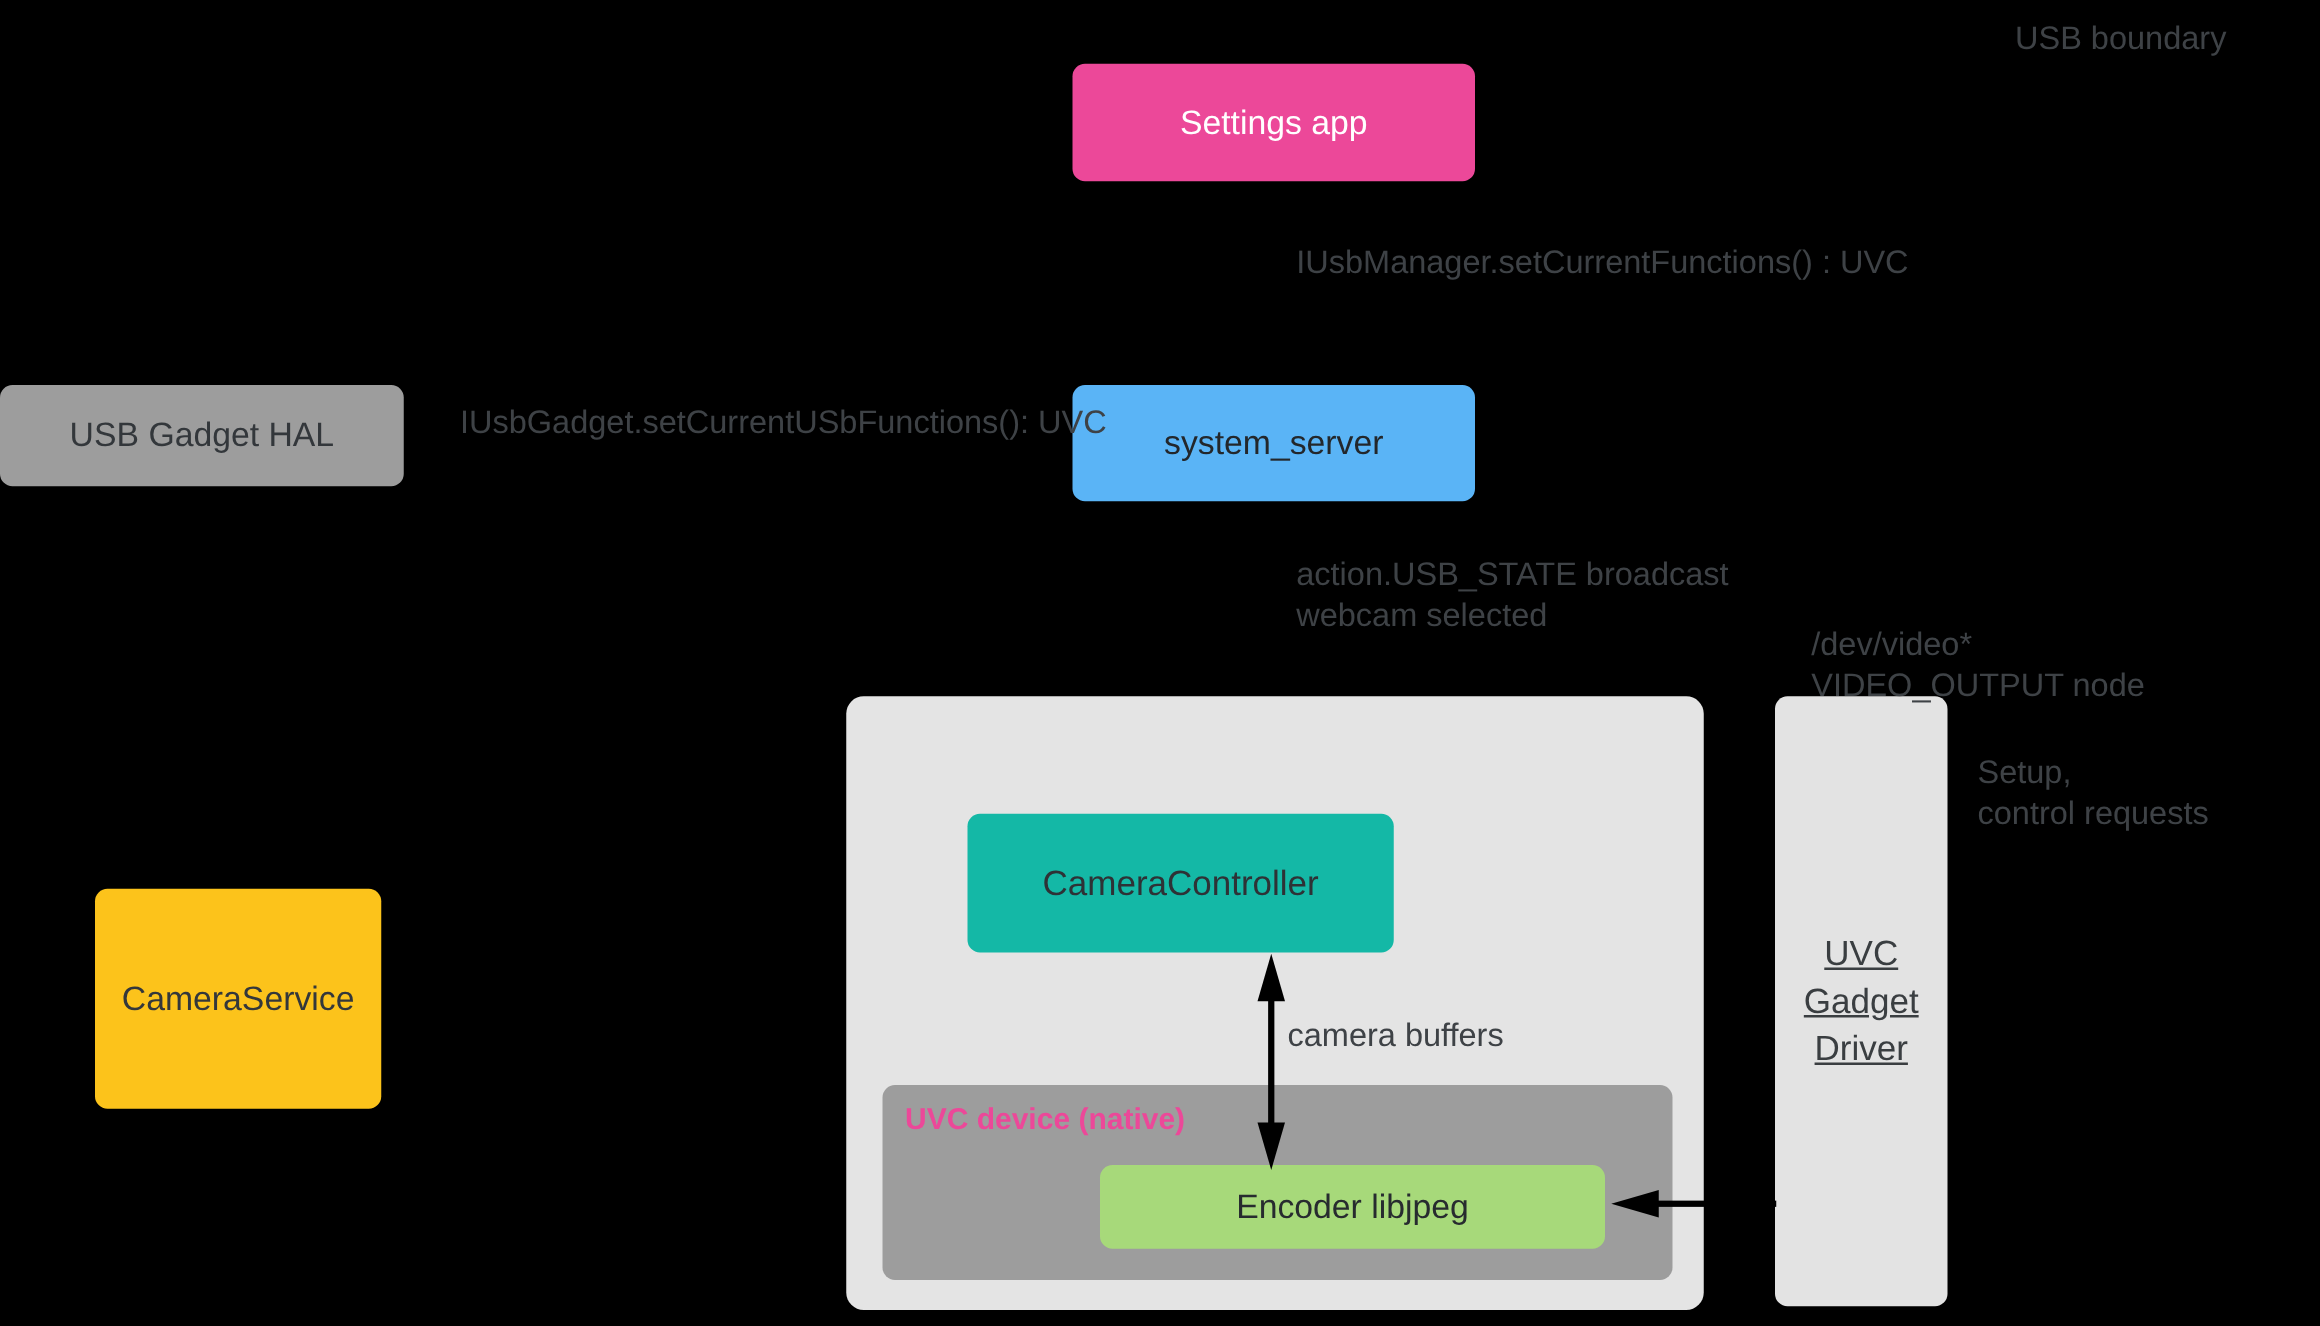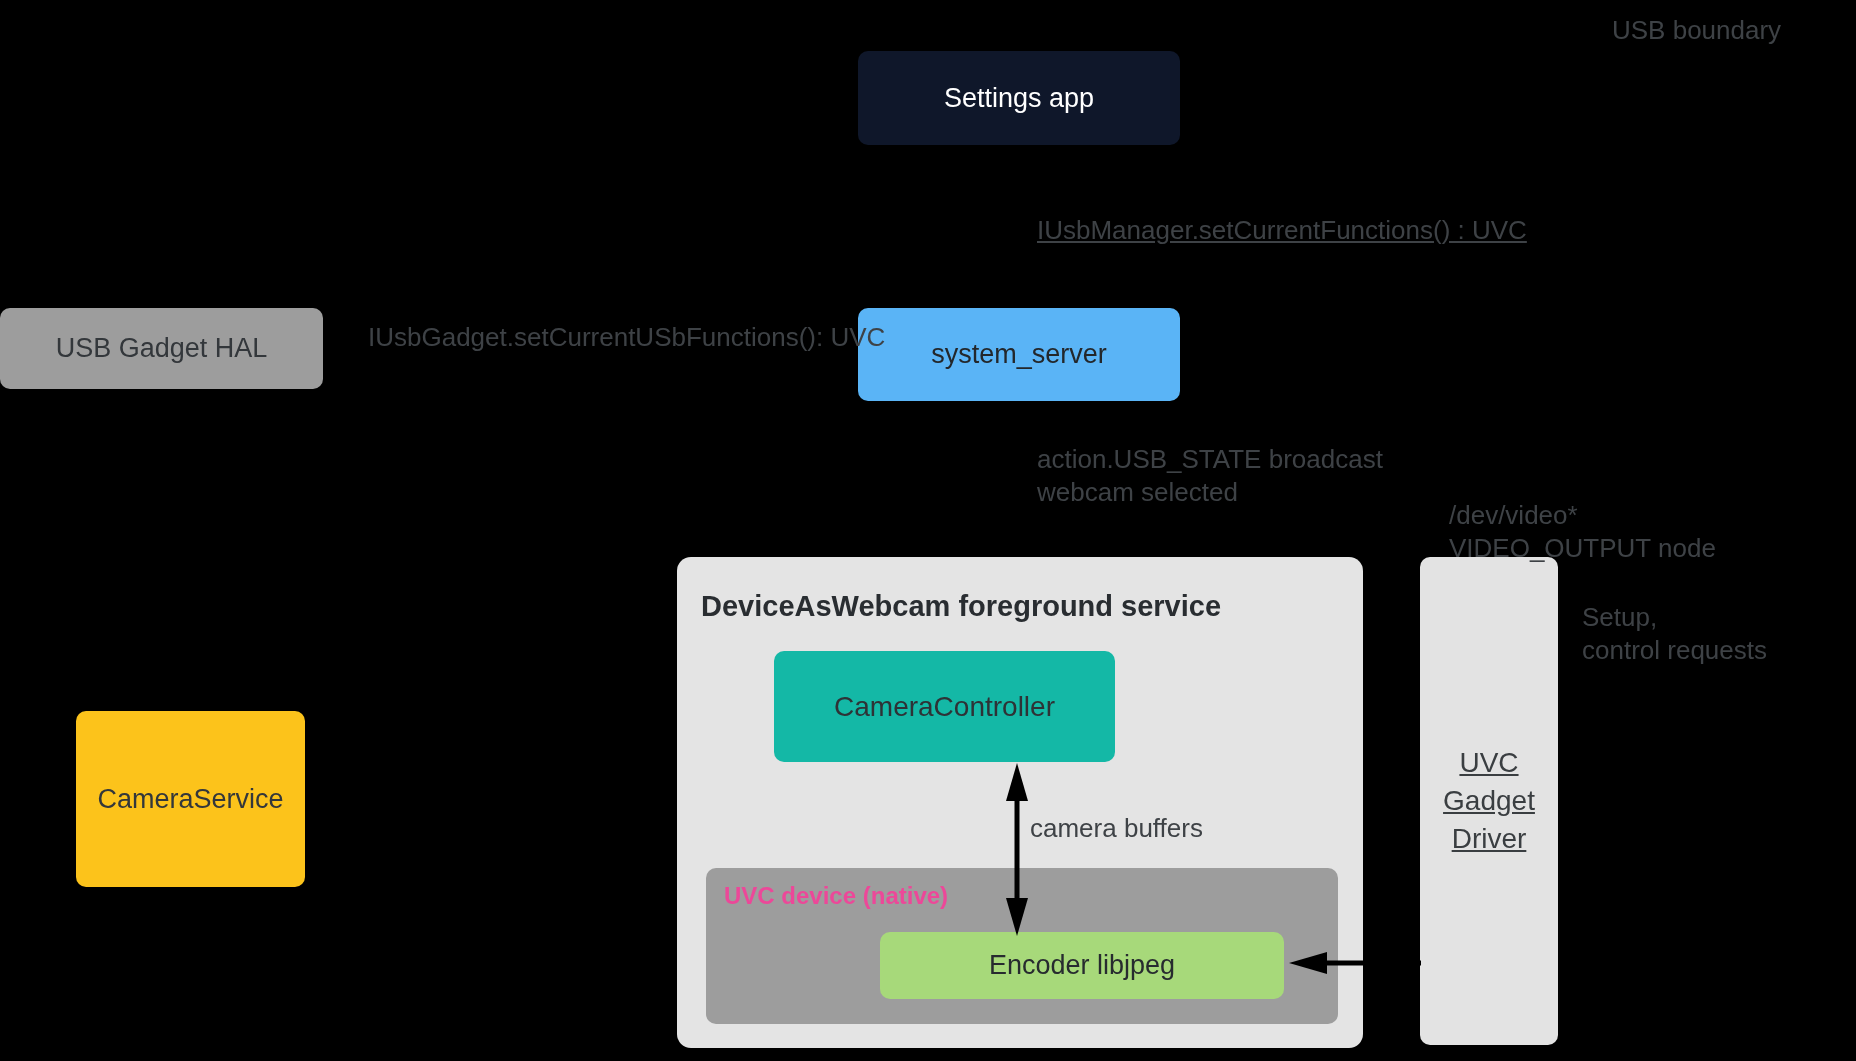--- a/index.html
+++ b/index.html
@@ -22,47 +22,46 @@
     position:absolute;inset:0;display:flex;align-items:center;justify-content:center;
     font-size:28px;line-height:38px;color:#3a3e41;text-align:center;white-space:pre-line;text-decoration:underline;
   }
   svg.arrows{position:absolute;left:0;top:0;pointer-events:none;}
 </style>
 </head>
 <body>
 
 <div class="stage">
 
-  <div class="node" style="left:858px;top:51px;width:322px;height:94px;background:#0f172a;color:#fff;">Settings app</div>
+  <div class="node" style="left:858px;top:51px;width:322px;height:94px;background:#ec4899;color:#fff;">Settings app</div>
 
   <div class="node" style="left:0px;top:308px;width:323px;height:81px;background:#9D9D9D;color:#33373b;">USB Gadget HAL</div>
 
   <div class="node" style="left:76px;top:711px;width:229px;height:176px;background:#FCC31B;color:#33373b;">CameraService</div>
 
   <div class="node" style="left:858px;top:308px;width:322px;height:93px;background:#5AB4F6;color:#23272b;">system_server</div>
 
   <div class="container-box" style="left:677px;top:557px;width:686px;height:491px;background:#E4E4E4;"></div>
-  <div class="container-title" style="left:701px;top:590px;">DeviceAsWebcam foreground service</div>
 
   <div class="node" style="left:774px;top:651px;width:341px;height:111px;background:#14b8a6;color:#2e3236;font-size:28px;">CameraController</div>
 
   <div class="container-box" style="left:706px;top:868px;width:632px;height:156px;background:#9D9D9D;border-radius:10px;"></div>
   <div class="container-title" style="left:724px;top:882px;font-size:24px;color:#ec4899;">UVC device (native)</div>
 
   <div class="node" style="left:880px;top:932px;width:404px;height:67px;background:#A7D97A;color:#272b2f;">Encoder libjpeg</div>
 
   <div class="container-box" style="left:1420px;top:557px;width:138px;height:488px;background:#E3E3E3;border-radius:10px;">
     <div class="col-label">UVC
 Gadget
 Driver</div>
   </div>
 
   <div class="annotation" style="left:1612px;top:14px;">USB boundary</div>
 
-  <div class="annotation" style="left:1037px;top:214px;text-decoration:underline;">IUsbManager.setCurrentFunctions() : UVC</div>
+  <div class="annotation" style="left:1037px;top:193px;">IUsbManager.setCurrentFunctions() : UVC</div>
 
   <div class="annotation" style="left:368px;top:321px;">IUsbGadget.setCurrentUSbFunctions(): UVC</div>
 
   <div class="annotation" style="left:1037px;top:443px;">action.USB_STATE broadcast
 webcam selected</div>
 
   <div class="annotation" style="left:1449px;top:499px;">/dev/video*
 VIDEO_OUTPUT node</div>
 
   <div class="annotation" style="left:1582px;top:601px;">Setup,

